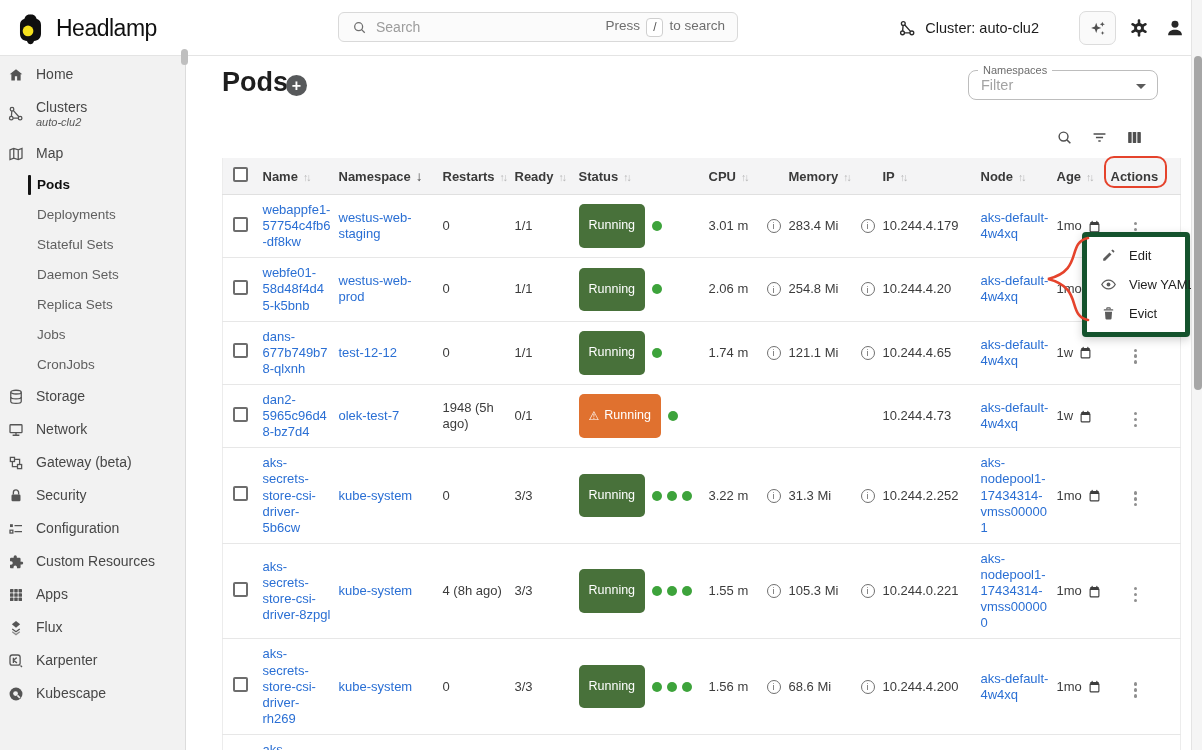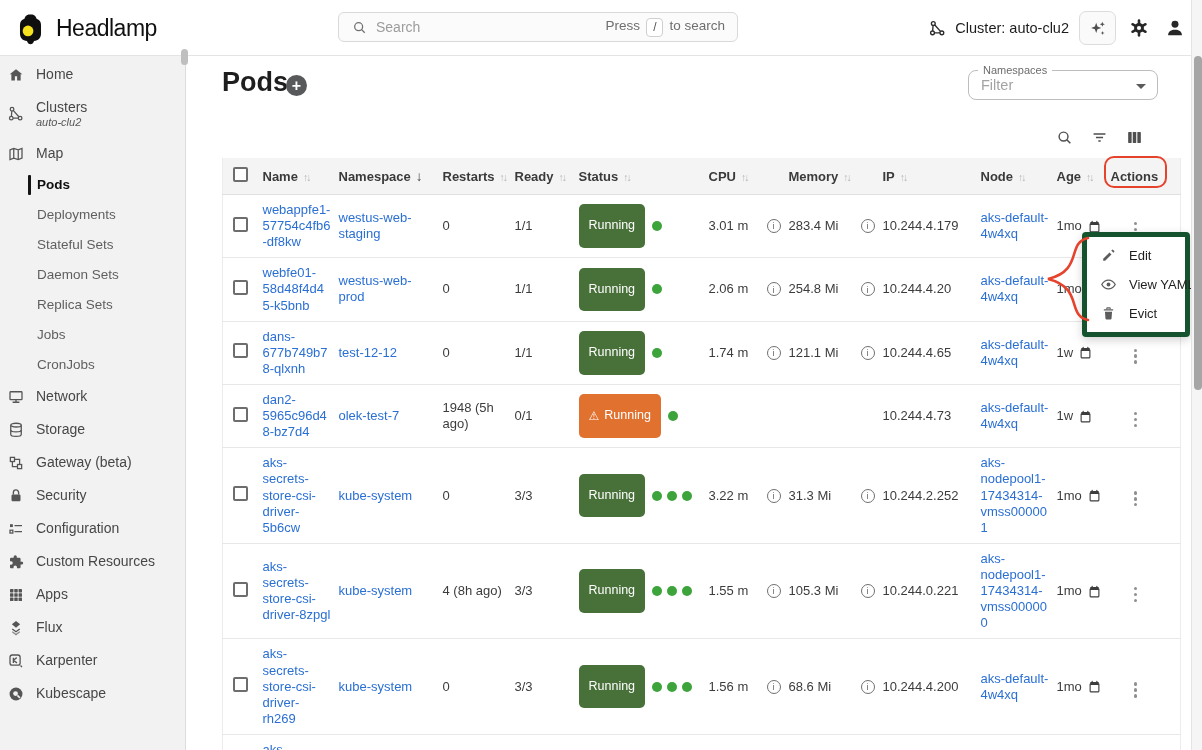--- a/index.html
+++ b/index.html
@@ -15,21 +15,21 @@
   .brand{position:absolute;left:14px;top:0;height:56px;display:flex;align-items:center;gap:9px}
   .brand svg{width:33px;height:33px}
   .brand-text{font-size:23px;font-weight:400;color:#101010;letter-spacing:-0.5px}
   .searchbar{position:absolute;left:338px;top:12px;width:400px;height:30px;background:#fbfbfb;border:1px solid #d9d9d9;border-radius:6px;display:flex;align-items:center;padding:0 12px;gap:8px;cursor:text}
   .sicon{width:17px;height:17px;color:#6f6f6f;display:flex;flex:none}
   .sicon svg{width:17px;height:17px}
   .search-ph{font-size:14px;color:#9c9c9c;flex:1}
   .search-hint{display:flex;gap:6px;font-size:13.5px;color:#6e6e6e}
   kbd.slash{border:1px solid #cfcfcf;border-radius:4px;background:#fff;padding:0 6px;font-size:12px;color:#555;line-height:17px;font-family:inherit}
   .topright{position:absolute;right:14px;top:0;height:56px;display:flex;align-items:center;gap:10px}
-  .cluster-chip{display:flex;align-items:center;gap:8px;font-size:14.5px;color:#1d1d1d;margin-right:0;cursor:pointer}
+  .cluster-chip{display:flex;align-items:center;gap:8px;font-size:14.5px;color:#1d1d1d;margin-right:30px;cursor:pointer}
   .hicon{width:19px;height:19px;color:#2a2a2a;display:flex}
   .hicon svg{width:19px;height:19px}
   .tb-btn{width:26px;height:26px;display:flex;align-items:center;justify-content:center;color:#272727;cursor:pointer}
   .tb-btn svg{width:22px;height:22px}
   .tb-btn.boxed{width:37px;height:34px;border:1px solid #dcdcdc;border-radius:7px;background:#fafafa;color:#4f4f4f}
   .tb-btn.boxed svg{width:21px;height:21px}
 
   
   .sidebar{position:absolute;left:0;top:56px;width:186px;bottom:0;background:#f2f2f2;border-right:1px solid #dcdcdc;padding-top:2px;z-index:4}
   .nav-item{display:flex;align-items:center;gap:11px;height:33px;padding-left:7px;font-size:14px;color:#474747;cursor:pointer;position:relative}
@@ -232,38 +232,38 @@
       </span>
     </div>
     <div class="nav-item child">
       <span class="nav-labels">
         <span class="nav-label">CronJobs</span>
       </span>
     </div>
     <div class="nav-item">
       <span class="nav-icon">
         <svg viewBox="0 0 24 24" fill="none" stroke="currentColor" stroke-width="1.7">
-          <rect x="4" y="5" width="16" height="10.5" rx="1"></rect>
-          <path d="M12 15.5V19M7.5 19h9"></path>
-        </svg>
-      </span>
-      <span class="nav-labels">
-        <span class="nav-label">Network</span>
-      </span>
-    </div>
-    <div class="nav-item">
-      <span class="nav-icon">
-        <svg viewBox="0 0 24 24" fill="none" stroke="currentColor" stroke-width="1.7">
           <ellipse cx="12" cy="5.5" rx="7" ry="2.5"></ellipse>
           <path d="M5 5.5V12c0 1.4 3.1 2.5 7 2.5s7-1.1 7-2.5V5.5"></path>
           <path d="M5 12v6c0 1.4 3.1 2.5 7 2.5s7-1.1 7-2.5v-6"></path>
         </svg>
       </span>
       <span class="nav-labels">
         <span class="nav-label">Storage</span>
+      </span>
+    </div>
+    <div class="nav-item">
+      <span class="nav-icon">
+        <svg viewBox="0 0 24 24" fill="none" stroke="currentColor" stroke-width="1.7">
+          <rect x="4" y="5" width="16" height="10.5" rx="1"></rect>
+          <path d="M12 15.5V19M7.5 19h9"></path>
+        </svg>
+      </span>
+      <span class="nav-labels">
+        <span class="nav-label">Network</span>
       </span>
     </div>
     <div class="nav-item">
       <span class="nav-icon">
         <svg viewBox="0 0 24 24" fill="none" stroke="currentColor" stroke-width="1.7">
           <rect x="4.5" y="4.5" width="5.5" height="5.5"></rect>
           <rect x="14" y="14" width="5.5" height="5.5"></rect>
           <path d="M7.2 10v6.8h6.8M16.8 14V7.2H10"></path>
         </svg>
       </span>

